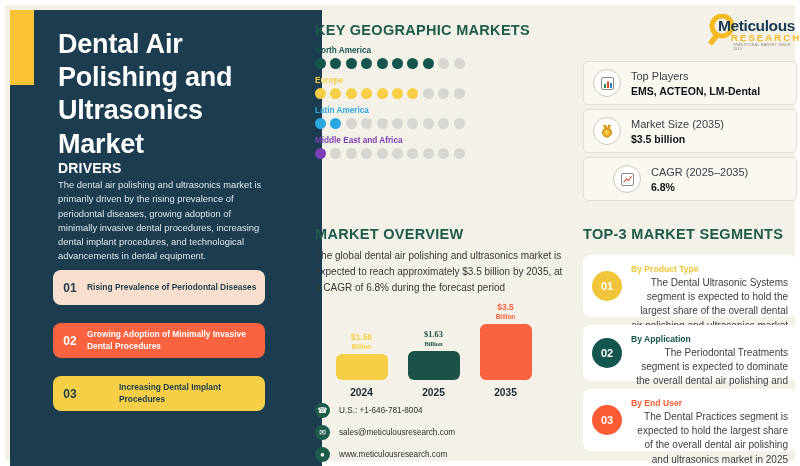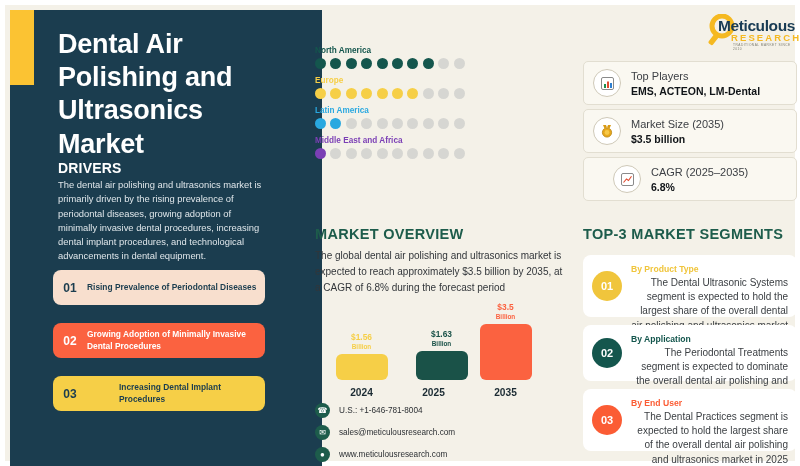--- a/index.html
+++ b/index.html
@@ -179,20 +179,21 @@
   <div class="logo">
     <svg class="glass" viewBox="0 0 30 32">
       <circle cx="14" cy="12" r="10" fill="none" stroke="#f5b921" stroke-width="5"></circle>
       <rect x="4" y="20" width="5.5" height="12" rx="2" fill="#f5b921" transform="rotate(38 7 24)"></rect>
     </svg>
     <div class="wordmark">Meticulous</div>
     <div class="research">RESEARCH</div>
     <div class="tagline">TRADITIONAL  MARKET  SINCE  2010</div>
   </div>
 
+  <div class="section-title" id="geo-title">KEY GEOGRAPHIC MARKETS</div>
   <div class="geo-wrap" id="geo-wrap">
       <div class="geo-row">
         <div class="geo-label" style="color: rgb(20, 86, 77);">North America</div>
         <div class="dots">
           <div class="dot" style="background: rgb(20, 86, 77);"></div>
           <div class="dot" style="background: rgb(20, 86, 77);"></div>
           <div class="dot" style="background: rgb(20, 86, 77);"></div>
           <div class="dot" style="background: rgb(20, 86, 77);"></div>
           <div class="dot" style="background: rgb(20, 86, 77);"></div>
           <div class="dot" style="background: rgb(20, 86, 77);"></div>
@@ -294,21 +295,21 @@
 
   <div class="section-title" id="mo-title">MARKET OVERVIEW</div>
   <div class="mo-body">The global dental air polishing and ultrasonics market is expected to reach approximately $3.5 billion by 2035, at a CAGR of 6.8% during the forecast period</div>
   <div class="chart" id="chart">
       <div class="bar-group" style="left: 8px;">
         <div class="bar-val" style="color: rgb(246, 207, 71);">$1.56</div>
         <div class="bar-unit" style="color: rgb(246, 207, 71);">Billion</div>
         <div class="bar" style="height: 26px; width: 52px; background: rgb(246, 207, 71);"></div>
       </div>
       <div class="bar-year" style="left: 8px;">2024</div>
-      <div class="bar-group" style="left: 88px;">
+      <div class="bar-group" style="left: 80px; font-family: Liberation Serif, serif;">
         <div class="bar-val" style="color: rgb(26, 82, 72);">$1.63</div>
         <div class="bar-unit" style="color: rgb(26, 82, 72);">Billion</div>
         <div class="bar" style="height: 29px; width: 52px; background: rgb(26, 82, 72);"></div>
       </div>
       <div class="bar-year" style="left: 80px;">2025</div>
       <div class="bar-group" style="left: 152px;">
         <div class="bar-val" style="color: rgb(251, 98, 64);">$3.5</div>
         <div class="bar-unit" style="color: rgb(251, 98, 64);">Billion</div>
         <div class="bar" style="height: 56px; width: 52px; background: rgb(251, 98, 64);"></div>
       </div>

